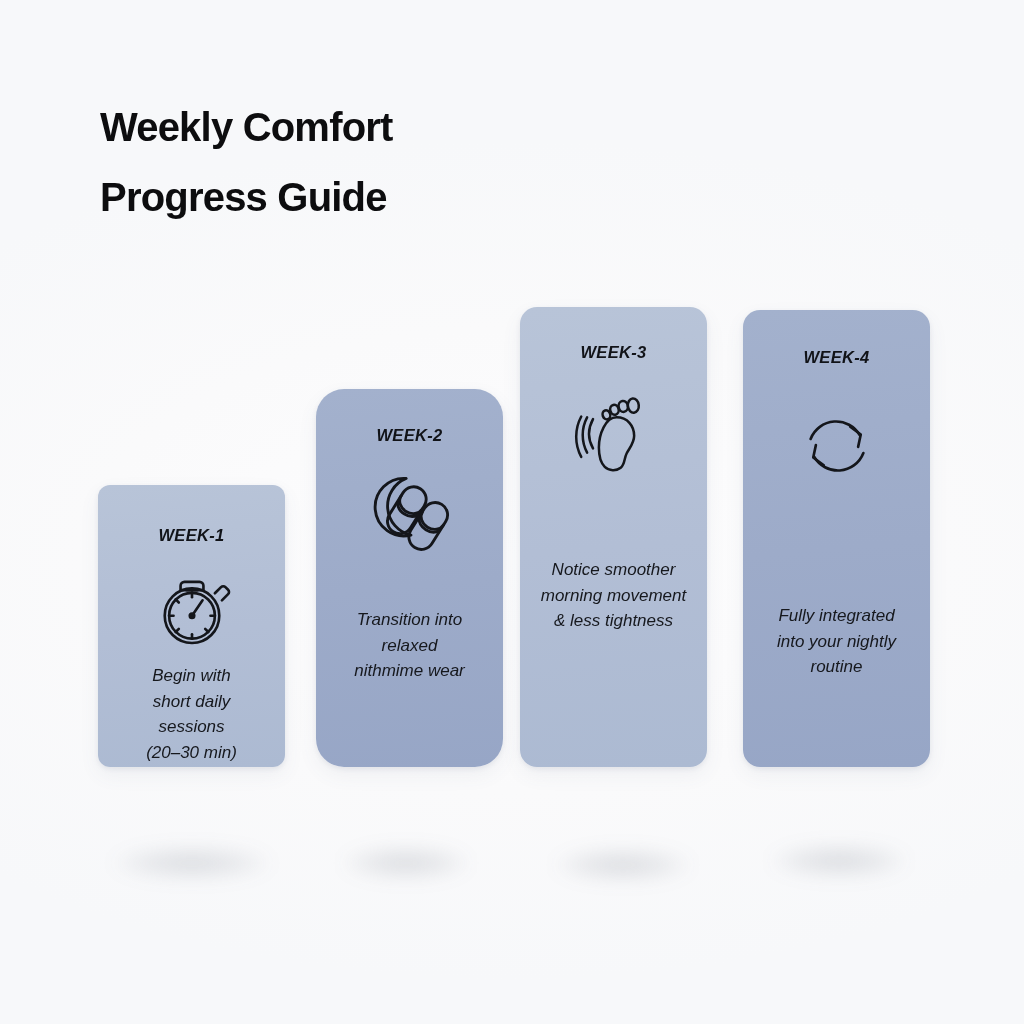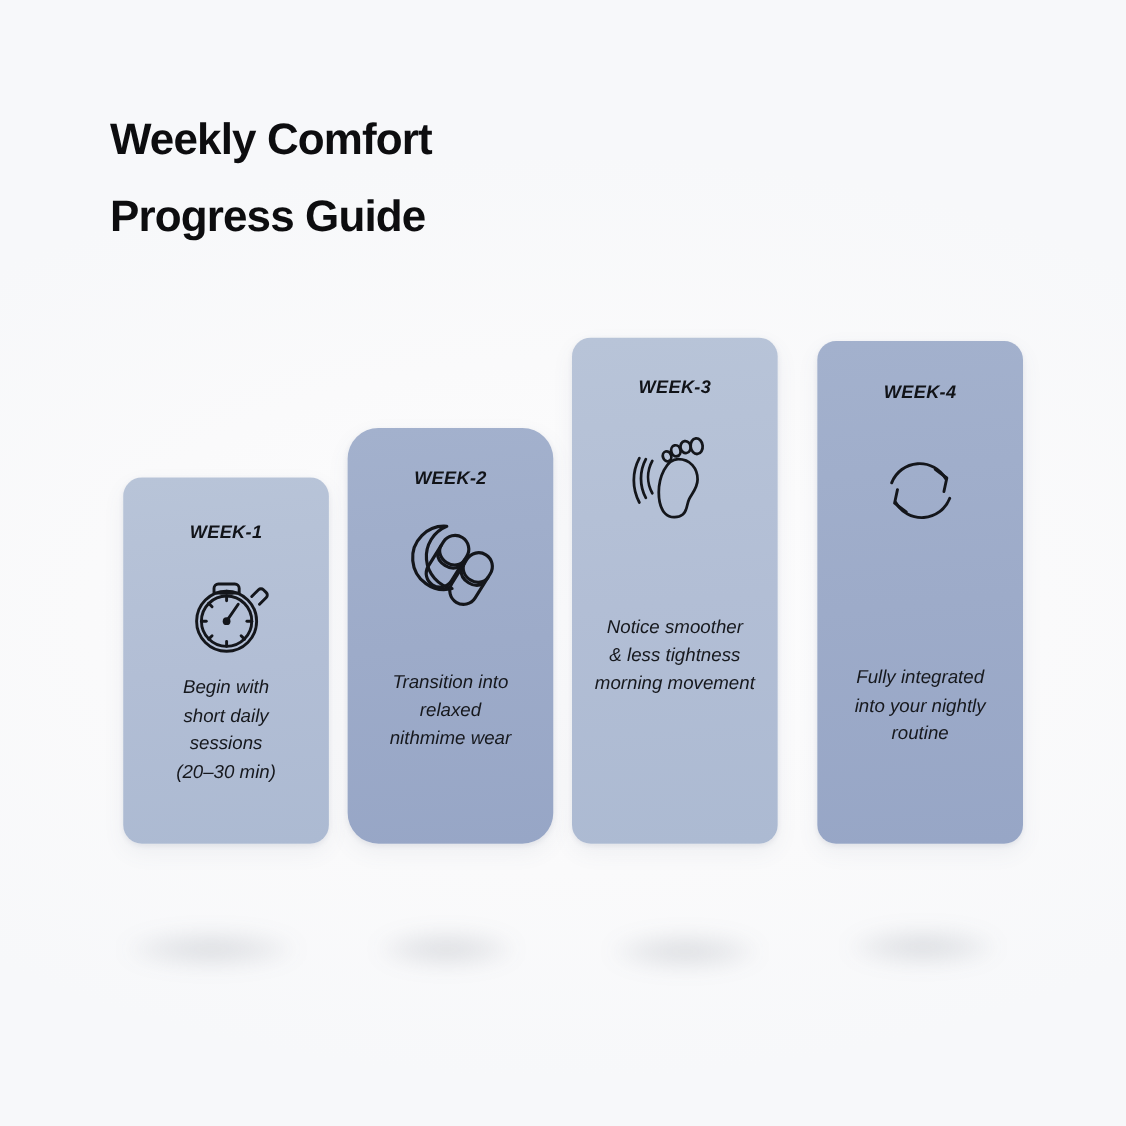--- a/index.html
+++ b/index.html
@@ -55,21 +55,21 @@
     border-radius: 17px;
     box-sizing: border-box;
     padding: 0;
     overflow: hidden;
     box-shadow:
       0 2px 5px rgba(86, 100, 130, 0.10),
       0 8px 20px rgba(86, 100, 130, 0.07);
     font-style: italic;
   }
 
-  .card-1 { left: 112px;  height: 333px; background: linear-gradient(175deg, #b8c4d8 0%, #b2bed5 52%, #acbad2 100%); }
+  .card-1 { left: 98px;  height: 282px; background: linear-gradient(175deg, #b8c4d8 0%, #b2bed5 52%, #acbad2 100%); border-radius: 12px; }
   .card-2 { left: 316px; height: 378px; background: linear-gradient(175deg, #a3b1cd 0%, #9dabc9 52%, #97a6c6 100%); border-radius: 28px; }
   .card-3 { left: 520px; height: 460px; background: linear-gradient(175deg, #b8c4d8 0%, #b2bed5 52%, #acbad2 100%); }
   .card-4 { left: 743px; height: 457px; background: linear-gradient(175deg, #a3b1cd 0%, #9dabc9 52%, #97a6c6 100%); }
 
   .card-week {
     position: absolute;
     left: 0;
     right: 0;
     text-align: center;
     font-size: 16.5px;
@@ -213,22 +213,22 @@
           <ellipse cx="122" cy="32" rx="11" ry="13" transform="rotate(-10 122 32)"></ellipse>
           <ellipse cx="146" cy="30" rx="13" ry="17" transform="rotate(-6 146 30)"></ellipse>
 
           <path d="M50 62 c-12 22 -12 48 0 70"></path>
           <path d="M36 58 c-14 26 -14 58 0 84"></path>
           <path d="M22 56 c-16 30 -16 66 0 96"></path>
         </svg>
       </div>
       <div class="card-body">
         <span>Notice smoother</span>
+        <span>morning movement</span>
         <span>&amp; less tightness</span>
-        <span>morning movement</span>
       </div>
     </div>
 
     <div class="card card-4">
       <div class="card-week">WEEK-4</div>
       <div class="card-icon">
         <svg viewBox="0 0 200 200" width="92" height="88">
 
           <path d="M40 84 a62 62 0 0 1 112 -8"></path>
           <path d="M130 56 l24 18 l-6 28"></path>

